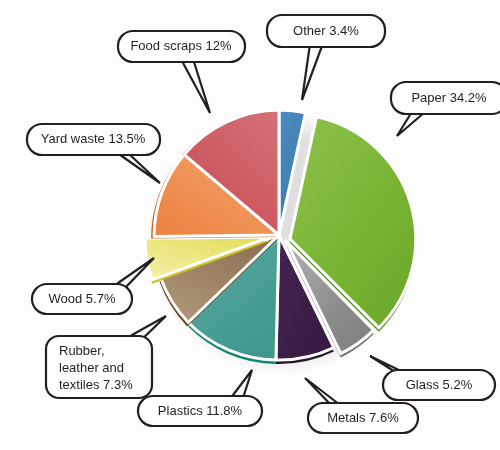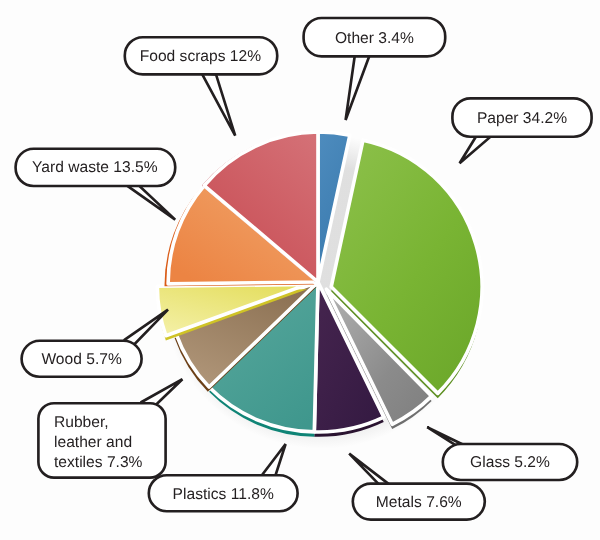--- a/index.html
+++ b/index.html
@@ -3,21 +3,21 @@
 <meta charset="utf-8">
 <style>
   html,body{margin:0;padding:0;}
   body{
     width:500px;height:450px;
     background:#fdfdfd;
     font-family:"Liberation Sans", sans-serif;
     overflow:hidden;
     position:relative;
   }
-  #stage{position:absolute;inset:0;}
+  #stage{position:absolute;inset:0;padding-left:14px;}
   svg{display:block;}
   .callout-box{
     fill:#ffffff;
     stroke:#231f20;
     stroke-width:2.2;
   }
   .callout-tail{
     fill:#ffffff;
     stroke:#231f20;
     stroke-width:2.2;

